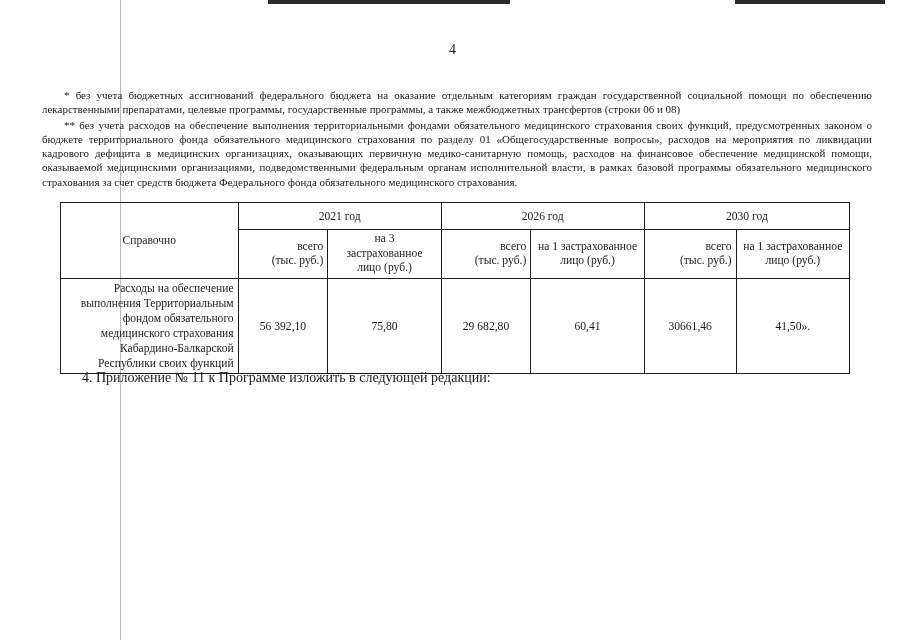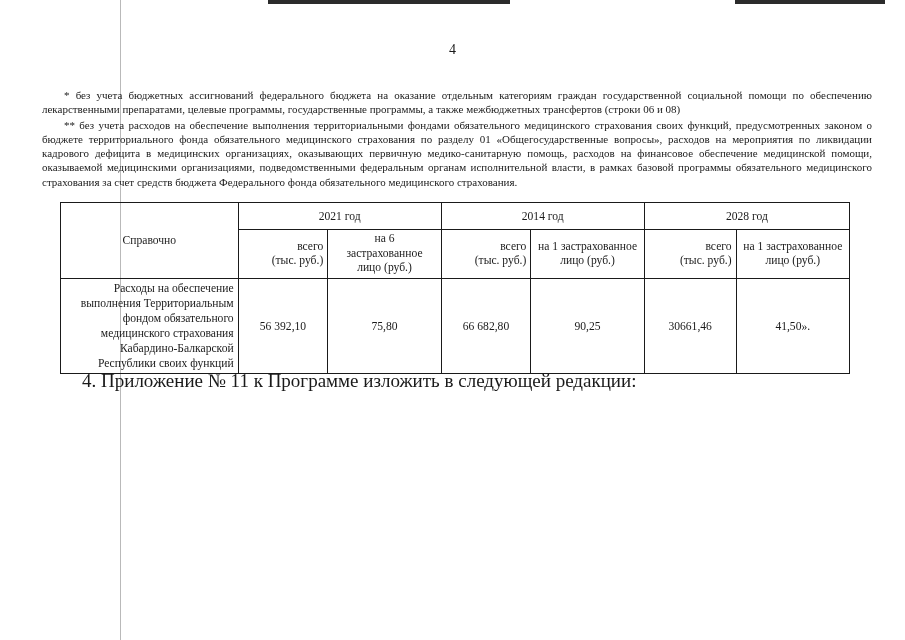--- a/index.html
+++ b/index.html
@@ -97,21 +97,21 @@
     padding: 3px 5px;
   }
   .c-total { width: 92px; text-align: right; }
   .c-per   { width: 111px; }
 
   .closing-para {
     position: absolute;
     left: 42px;
     top: 370px;
     width: 830px;
-    font-size: 19px;
+    font-size: 14px;
     text-indent: 40px;
   }
 </style>
 </head>
 <body>
 
 <div class="scan-mark left"></div>
 <div class="scan-mark right"></div>
 <div class="binding-line"></div>
 
@@ -120,30 +120,30 @@
 <div class="notes">
   <p class="indent">* без учета бюджетных ассигнований федерального бюджета на оказание отдельным категориям граждан государственной социальной помощи по обеспечению лекарственными препаратами, целевые программы, государственные программы, а также межбюджетных трансфертов (строки 06 и 08)</p>
   <p class="indent">** без учета расходов  на обеспечение выполнения территориальными фондами обязательного медицинского страхования своих функций, предусмотренных законом о бюджете территориального фонда обязательного медицинского страхования по разделу 01 «Общегосударственные вопросы», расходов на мероприятия по ликвидации кадрового дефицита в медицинских организациях, оказывающих первичную медико-санитарную помощь, расходов на финансовое обеспечение медицинской помощи, оказываемой медицинскими организациями, подведомственными федеральным органам исполнительной власти, в рамках базовой программы обязательного медицинского страхования за счет средств бюджета Федерального фонда обязательного медицинского страхования.</p>
 </div>
 
 <table class="ref-table">
   <tbody>
       <tr>
     <td class="col-label" rowspan="2">Справочно</td>
     <td class="hdr-year" colspan="2">2021 год</td>
-    <td class="hdr-year" colspan="2">2014 год</td>
-    <td class="hdr-year" colspan="2">2028 год</td>
+    <td class="hdr-year" colspan="2">2026 год</td>
+    <td class="hdr-year" colspan="2">2030 год</td>
   </tr>
   <tr>
     <td class="hdr-sub c-total">
       <div>всего</div>
       <div>(тыс. руб.)</div>
     </td>
     <td class="hdr-sub c-per">
-      <div>на 6</div>
+      <div>на 3</div>
       <div>застрахованное</div>
       <div>лицо (руб.)</div>
     </td>
     <td class="hdr-sub c-total">
       <div>всего</div>
       <div>(тыс. руб.)</div>
     </td>
     <td class="hdr-sub c-per">
       <div>на 1 застрахованное</div>
       <div>лицо (руб.)</div>
@@ -154,21 +154,21 @@
     </td>
     <td class="hdr-sub c-per">
       <div>на 1 застрахованное</div>
       <div>лицо (руб.)</div>
     </td>
   </tr>
   <tr>
     <td class="row-label">Расходы на обеспечение выполнения Территориальным фондом обязательного медицинского страхования Кабардино-Балкарской Республики своих функций</td>
     <td class="cell-num">56 392,10</td>
     <td class="cell-num">75,80</td>
-    <td class="cell-num">66 682,80</td>
-    <td class="cell-num">90,25</td>
+    <td class="cell-num">29 682,80</td>
+    <td class="cell-num">60,41</td>
     <td class="cell-num">30661,46</td>
     <td class="cell-num">41,50».</td>
   </tr>
 </tbody>
   </table>
 
 <div class="closing-para">4. Приложение № 11 к Программе изложить в следующей редакции:</div>
 
 </body></html>

